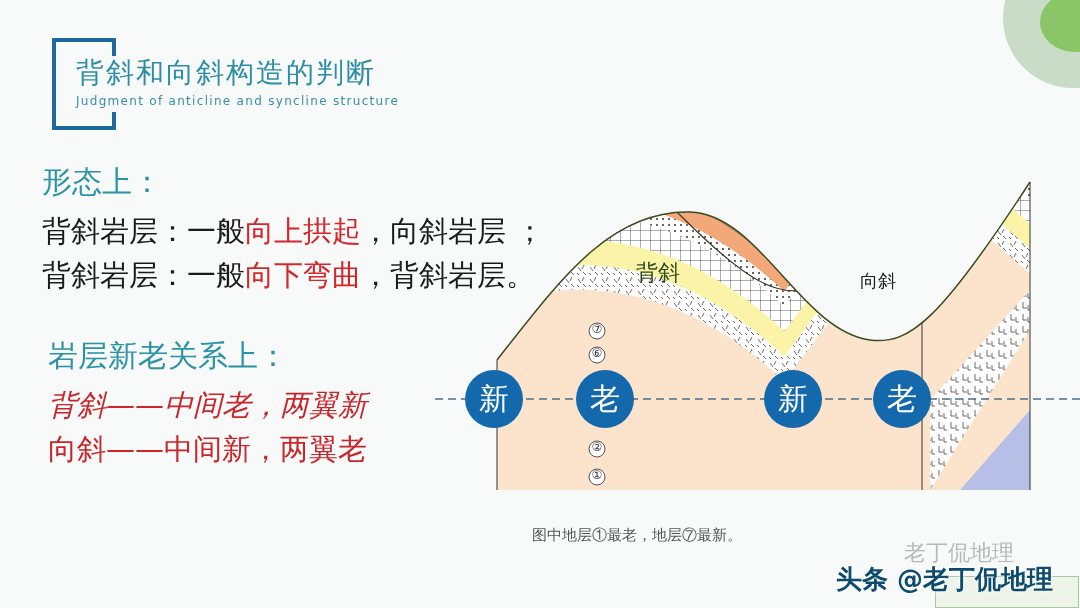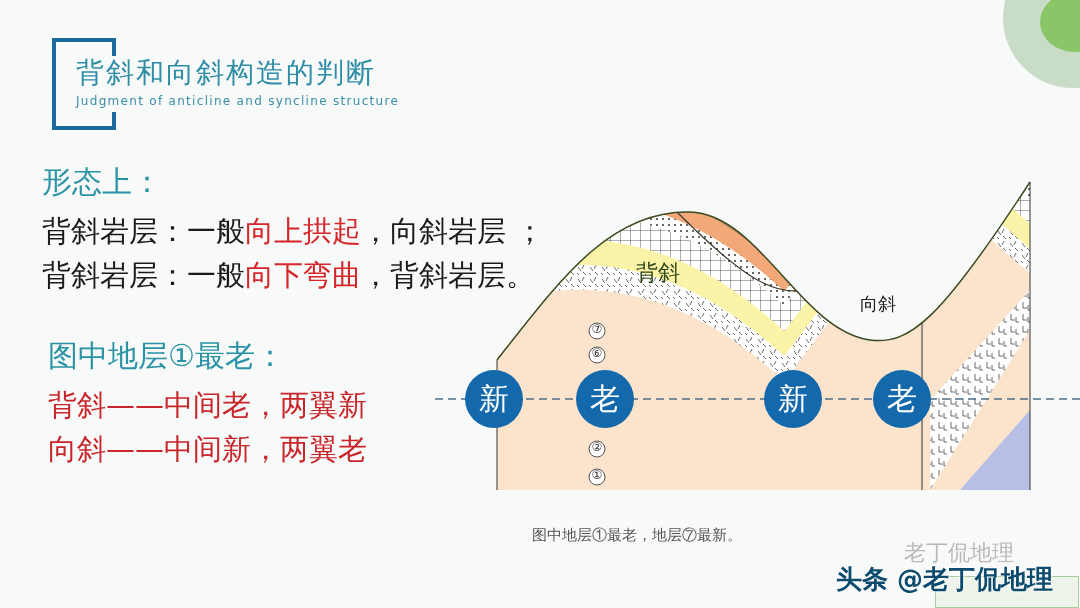--- a/index.html
+++ b/index.html
@@ -29,22 +29,22 @@
 <div class="deco-inner"></div>
 
 <div class="title-frame"></div>
 <div class="title-cn">背斜和向斜构造的判断</div>
 <div class="title-en">Judgment of anticline and syncline structure</div>
 
 <div class="h-teal" style="left:42px;top:162px;">形态上：</div>
 <div class="line" style="left:42px;top:212px;"><span>背斜岩层：一般</span><span class="red">向上拱起</span><span>，向斜岩层 ；</span></div>
 <div class="line" style="left:42px;top:256px;"><span>背斜岩层：一般</span><span class="red">向下弯曲</span><span>，背斜岩层。</span></div>
 
-<div class="h-teal" style="left:48px;top:336px;">图中地层①最老：</div>
-<div class="redline" style="left:48px;top:386px;">背斜——中间老，两翼新</div>
+<div class="h-teal" style="left:48px;top:336px;">岩层新老关系上：</div>
+<div class="redline" style="left:48px;top:386px;font-style:italic;">背斜——中间老，两翼新</div>
 <div class="redline" style="left:48px;top:430px;">向斜——中间新，两翼老</div>
 
 <svg class="diagram" viewBox="0 0 1080 608">
   <defs>
     <pattern id="dots" width="6" height="6" patternUnits="userSpaceOnUse">
       <rect width="6" height="6" fill="#fff"></rect>
         <circle cx="3" cy="3" r="1" fill="#333"></circle>
     </pattern>
     <pattern id="grid" width="10" height="10" patternUnits="userSpaceOnUse">
       <rect width="10" height="10" fill="#fff"></rect>
@@ -100,21 +100,21 @@
     <circle cx="597" cy="477" r="8" fill="#fff" stroke="#555"></circle>
   </g>
 </svg>
 
 <div style="position:absolute;left:589px;top:322px;font-size:12px;width:16px;text-align:center;color:#333;">⑦</div>
 <div style="position:absolute;left:589px;top:346px;font-size:12px;width:16px;text-align:center;color:#333;">⑥</div>
 <div style="position:absolute;left:589px;top:440px;font-size:12px;width:16px;text-align:center;color:#333;">②</div>
 <div style="position:absolute;left:589px;top:468px;font-size:12px;width:16px;text-align:center;color:#333;">①</div>
 
 <div style="position:absolute;left:636px;top:258px;font-size:22px;color:#2f4a1a;font-family:'DejaVu Serif',serif;">背斜</div>
-<div style="position:absolute;left:860px;top:292px;font-size:18px;color:#222;font-family:'DejaVu Serif',serif;">向斜</div>
+<div style="position:absolute;left:860px;top:269px;font-size:18px;color:#222;font-family:'DejaVu Serif',serif;">向斜</div>
 
 <div class="badge" style="left:465px;top:370px;">新</div>
 <div class="badge" style="left:576px;top:370px;">老</div>
 <div class="badge" style="left:764px;top:370px;">新</div>
 <div class="badge" style="left:873px;top:370px;">老</div>
 
 <div class="caption">图中地层①最老，地层⑦最新。</div>
 
 <div class="wm-box"></div>
 <div class="wm-back">老丁侃地理</div>

